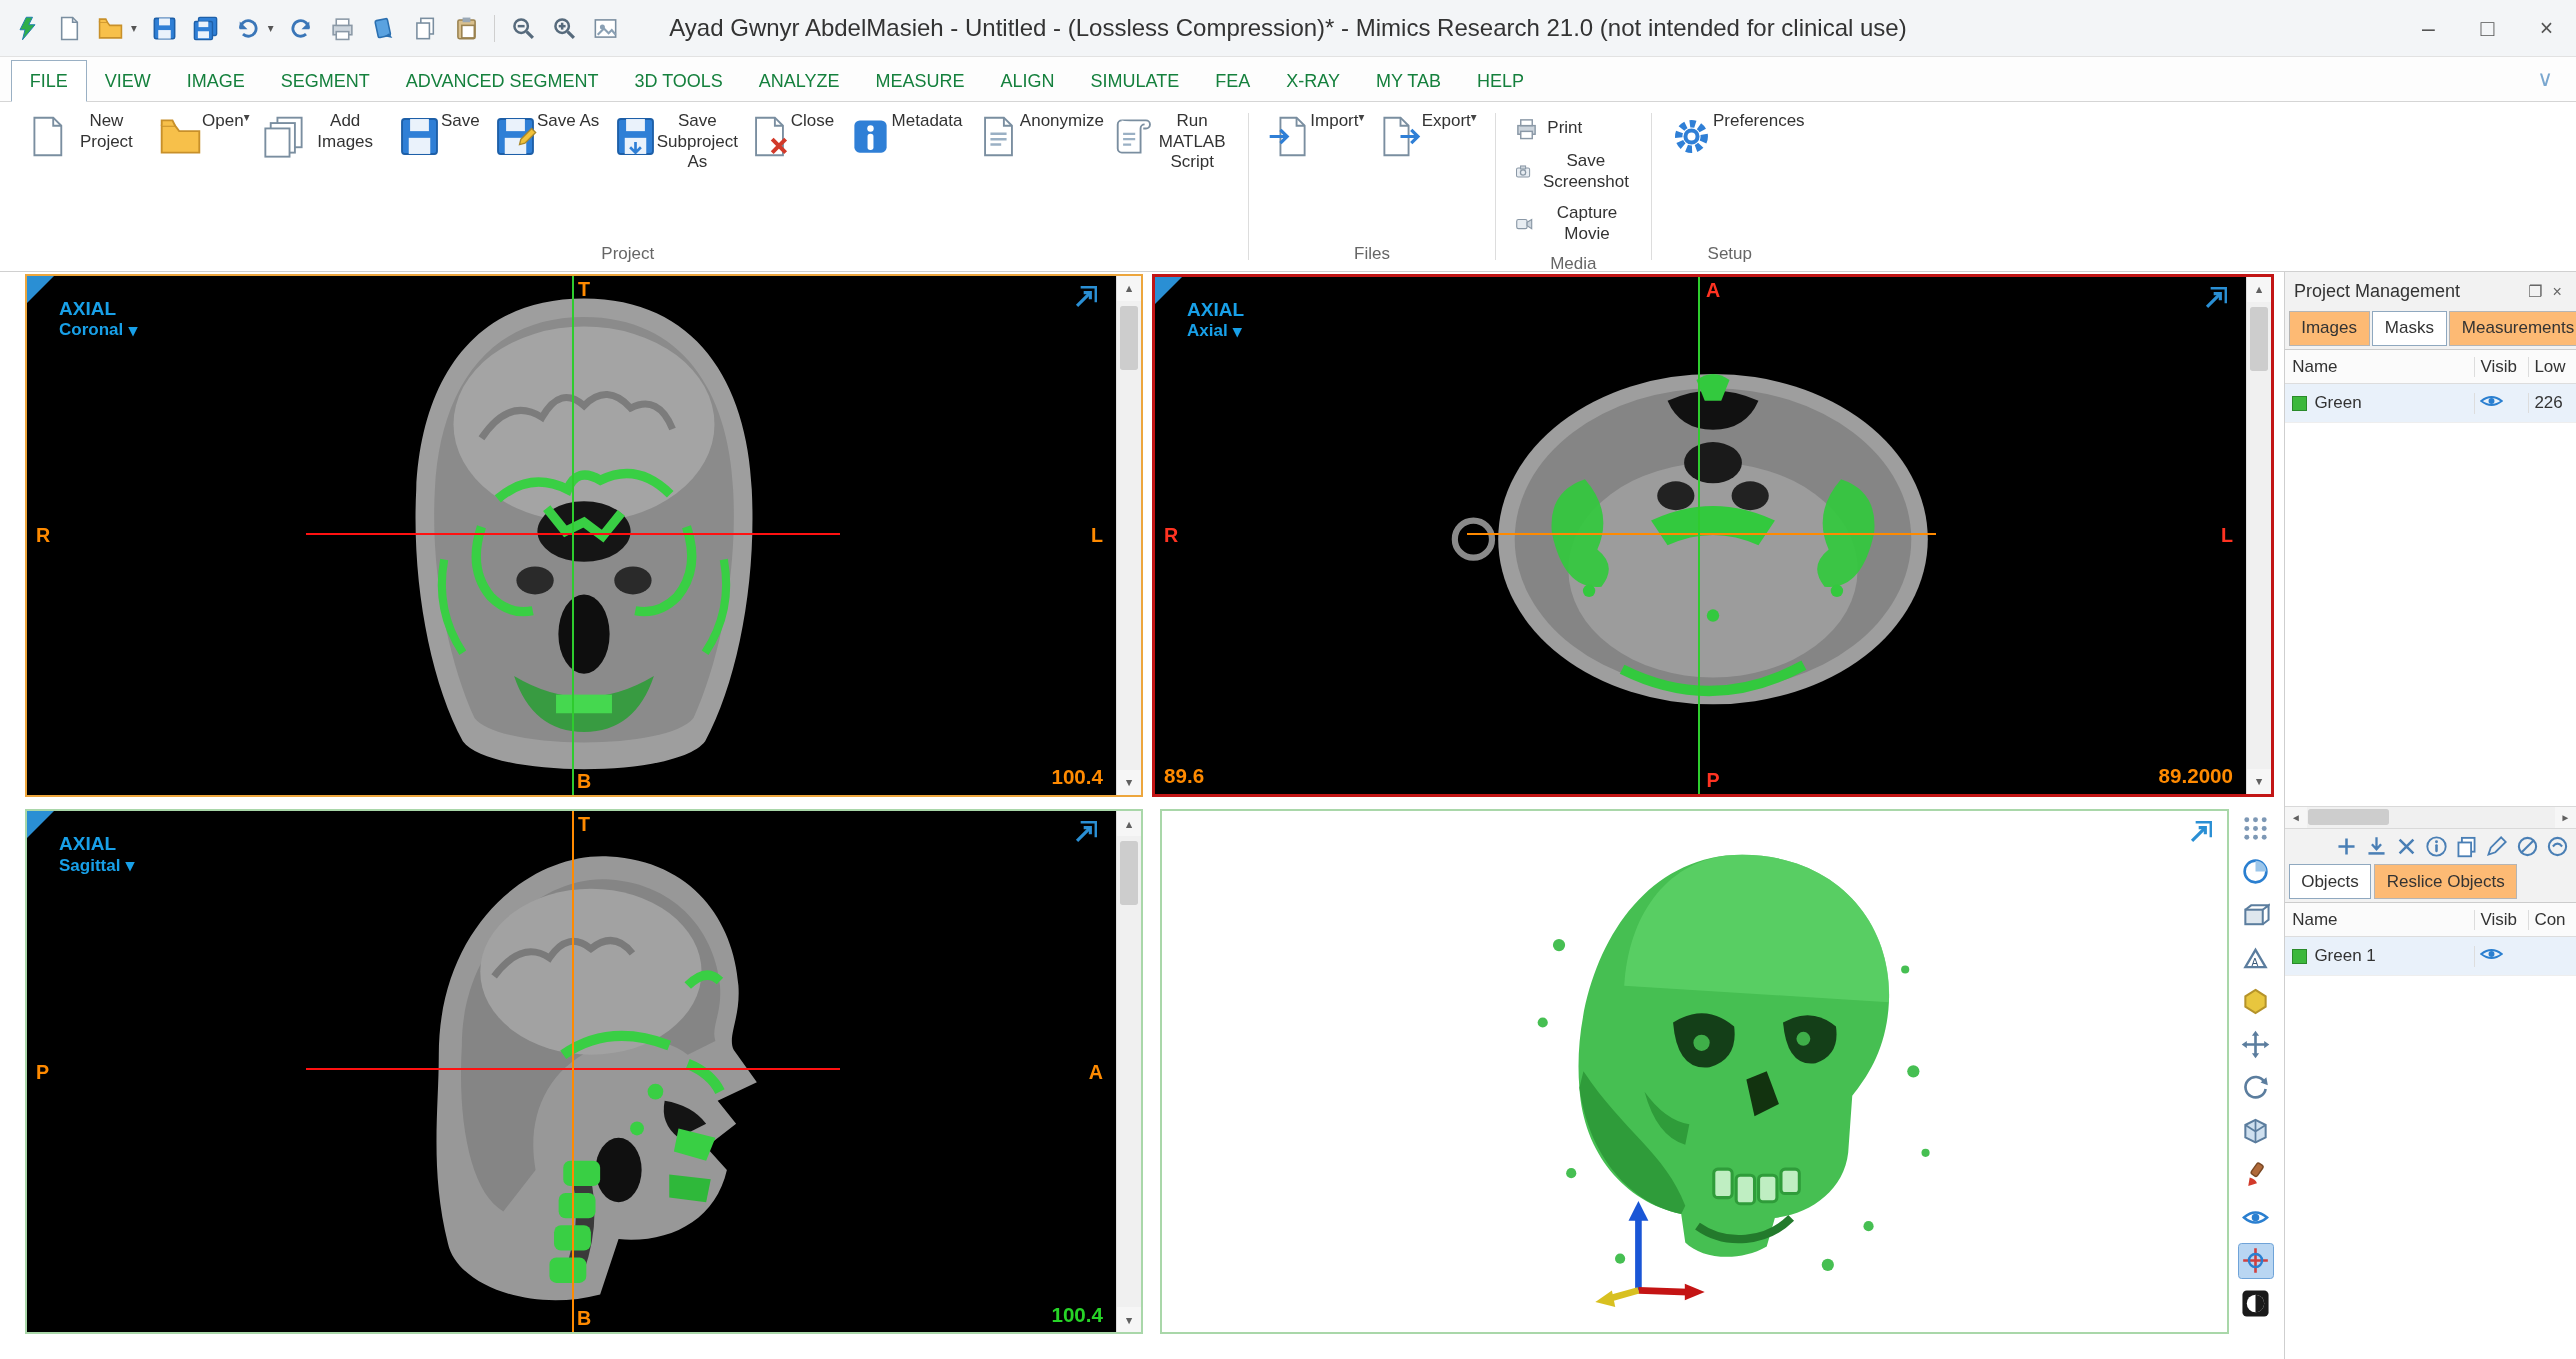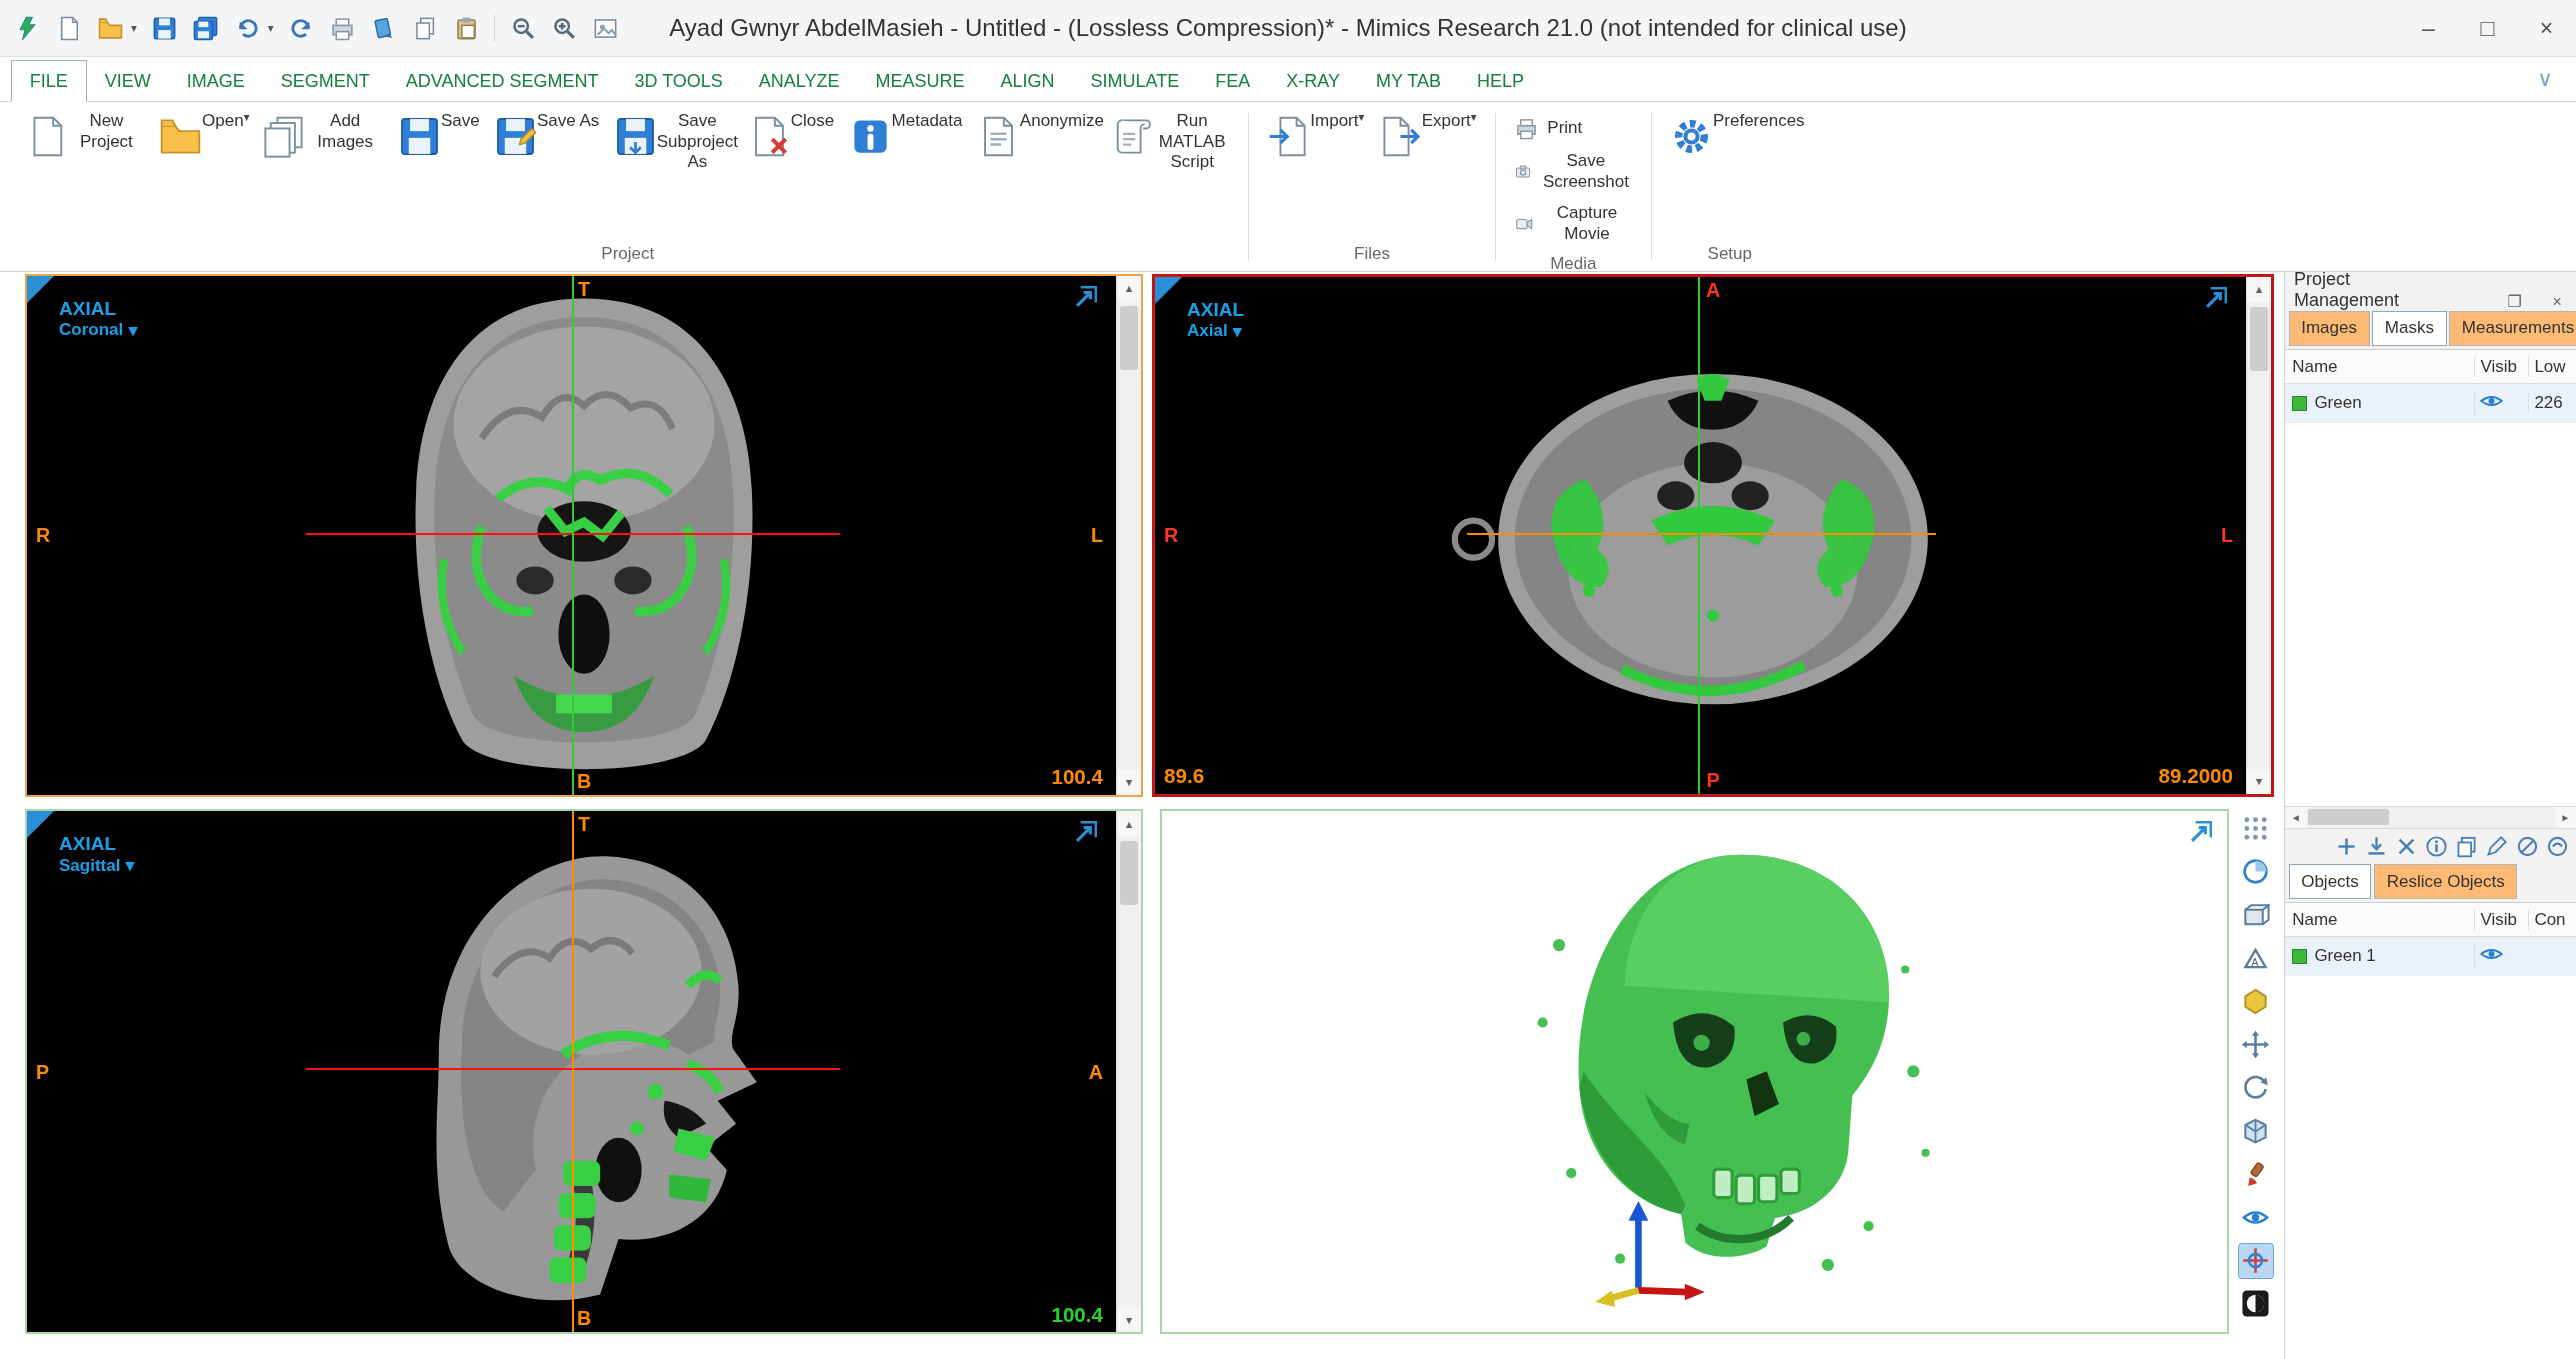--- a/index.html
+++ b/index.html
@@ -94,21 +94,21 @@
   .sidestrip { position:absolute; left:2235px; top:537px; width:41px; height:525px;
     display:flex; flex-direction:column; align-items:center; gap:7.2px; padding-top:1.8px; }
   .stool { width:36px; height:36px; display:flex; align-items:center; justify-content:center;
     border-radius:3.6px; }
   .stool svg { width:29px; height:29px; }
   .stool.sel { background:#b9d6f2; border:0.9px solid #6fa3d8; }
 
   
   .rightpanel { position:absolute; left:2284px; top:0; width:292px; height:1087px;
     background:var(--panel-bg); border-left:0.9px solid #cfcfcf; display:flex; flex-direction:column; }
-  .phead { height:39px; display:flex; align-items:flex-end; padding:0 9px; font-size:18px; color:#333; gap:23px; }
+  .phead { height:39px; display:flex; align-items:center; padding:0 9px; font-size:18px; color:#333; gap:2px; }
   .phead .sp { flex:1; }
   .phico { color:#666; font-size:16px; width:19.7px; text-align:center; }
   .ptabs { display:flex; gap:2.7px; padding:0 3.6px 3.6px; }
   .ptab { padding:6.3px 11.6px; font-size:17px; background:#fdba74; border:0.9px solid #b5b5b5;
     color:#333; white-space:nowrap; }
   .ptab.sel { background:#fff; border-color:#8fa8bf; }
   .ptable { background:#0369a1; border-top:0.9px solid #ccc; }
   .pthead { display:flex; height:34px; align-items:center; background:#fbfbfb;
     border-bottom:0.9px solid #ddd; font-size:17px; color:#333; }
   .cname { flex:1; padding-left:7.2px; overflow:hidden; white-space:nowrap; }

